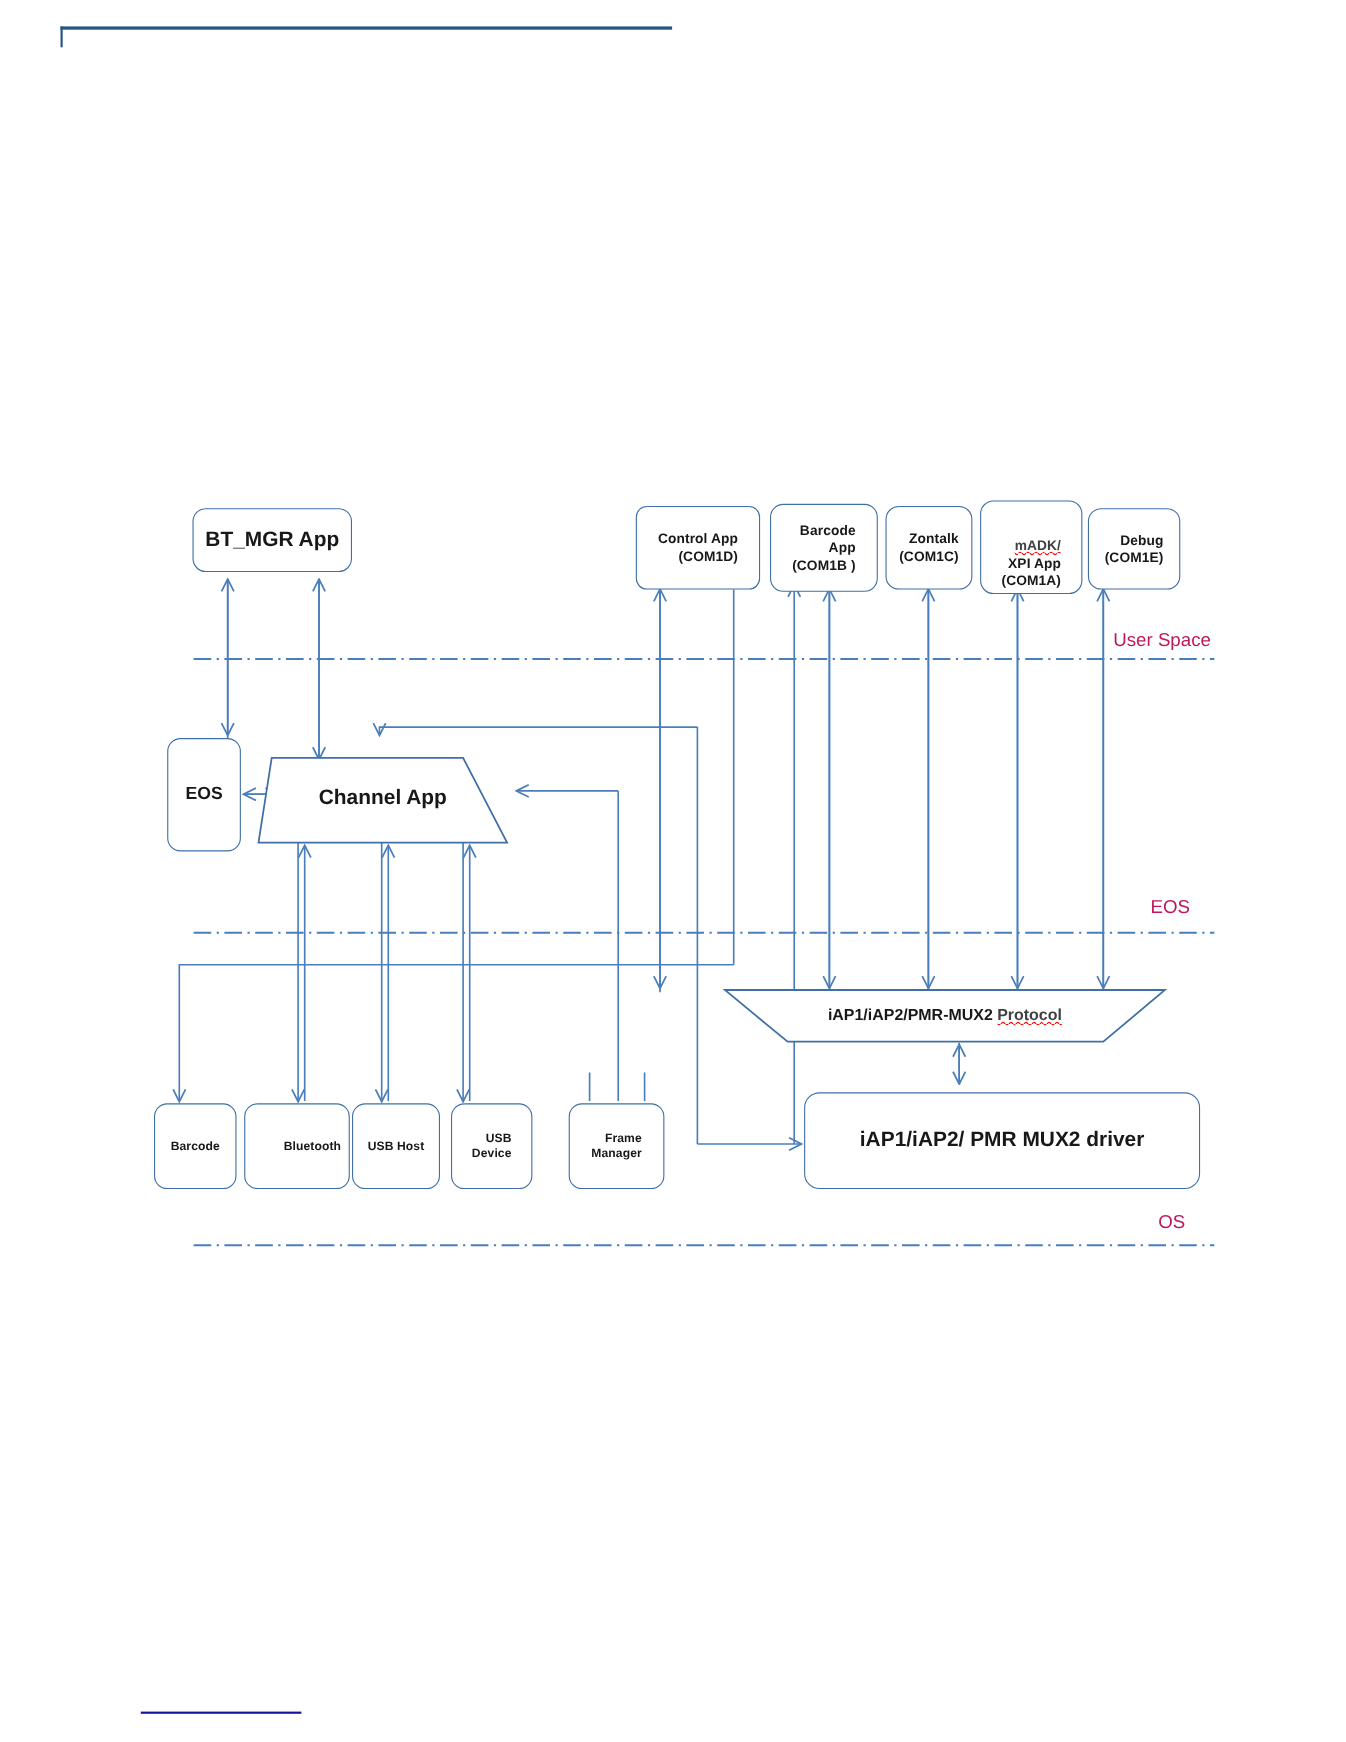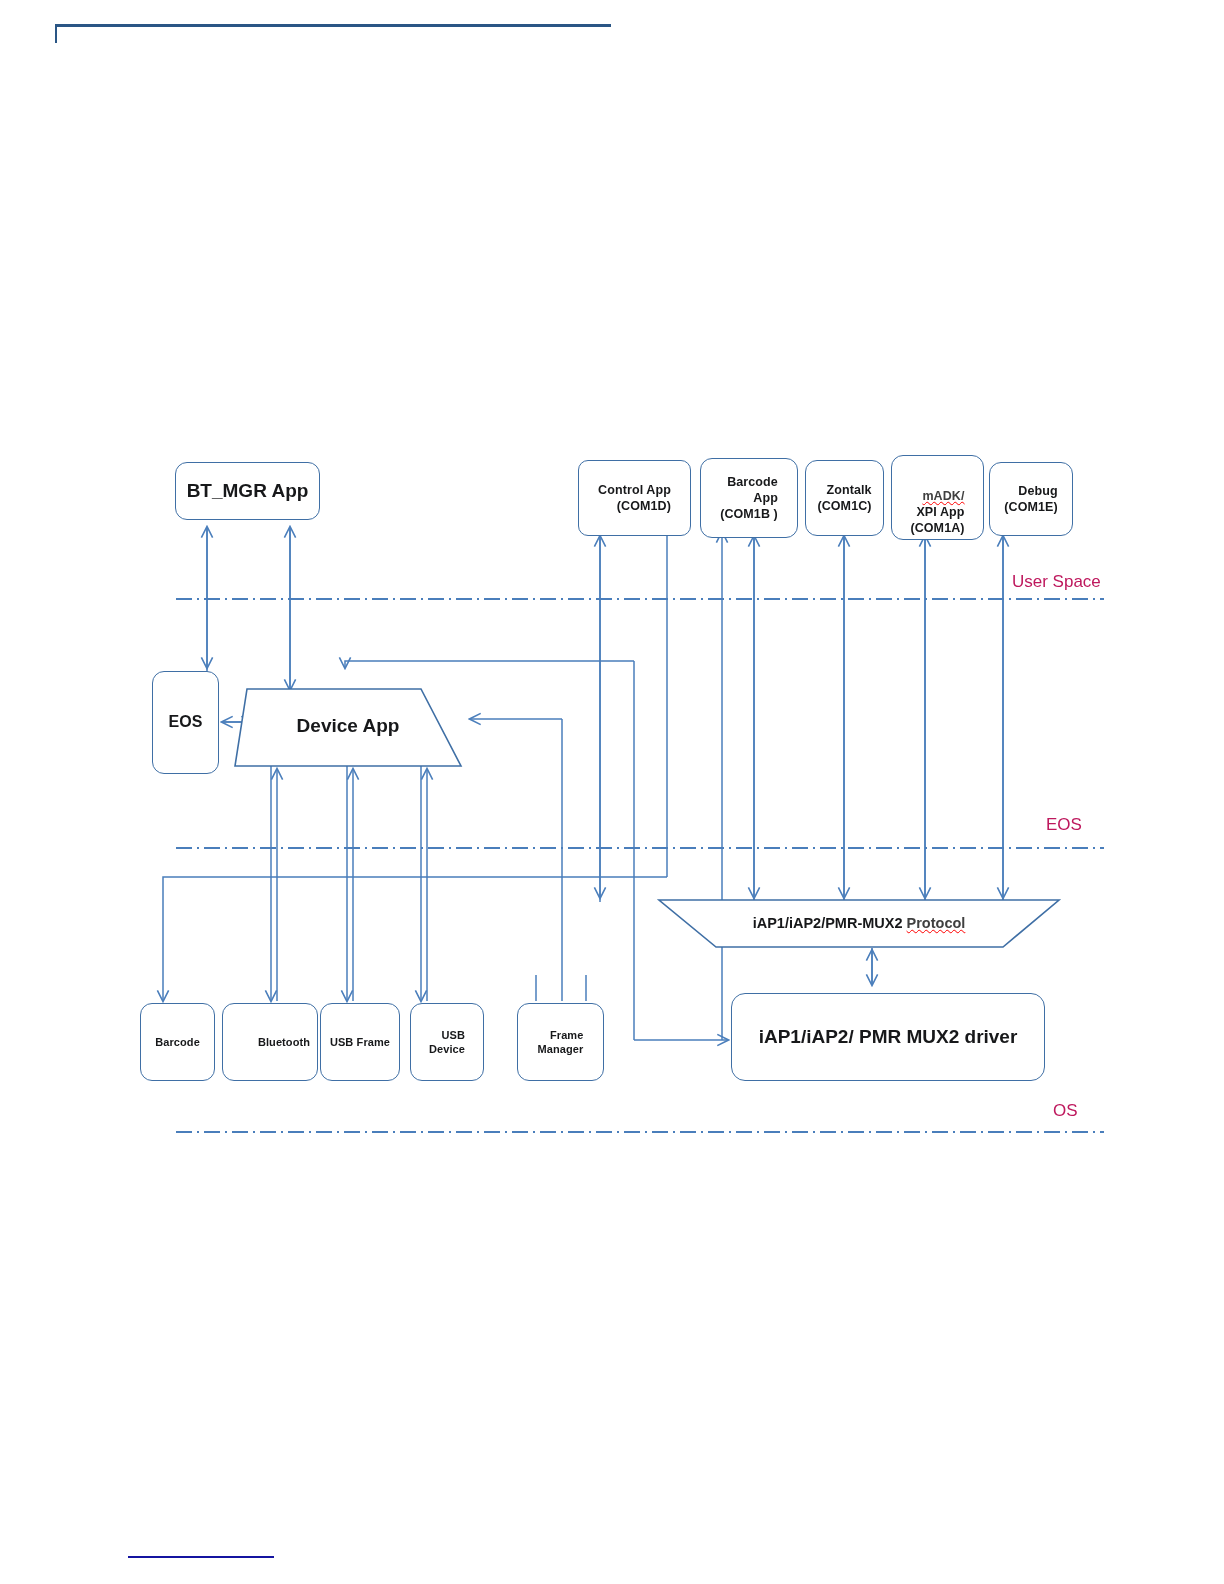--- a/index.html
+++ b/index.html
@@ -238,34 +238,34 @@
 
     <div class="node n-med" style="left:152px; top:671px; width:67px; height:103px;">
       <span class="lbl">EOS</span>
     </div>
 
     <div class="trap-wrap" style="left:234px; top:688px; width:228px; height:79px;">
       <svg width="228" height="79" viewBox="0 0 228 79">
         <polygon points="13,1 187,1 227,78 1,78" fill="#ffffff" stroke="#3f6fa5" stroke-width="1.6"></polygon>
       </svg>
       <div class="trap-label n-big" style="top:27px;">
-        <span>Device App</span>
+        <span>Channel App</span>
       </div>
     </div>
 
     <div class="node n-tiny" style="left:140px; top:1003px; width:75px; height:78px;">
       <span class="lbl">Barcode</span>
     </div>
 
     <div class="node n-tiny" style="left:222px; top:1003px; width:96px; height:78px;padding-left:28px;">
       <span class="lbl">Bluetooth</span>
     </div>
 
     <div class="node n-tiny" style="left:320px; top:1003px; width:80px; height:78px;">
-      <span class="lbl">USB Frame</span>
+      <span class="lbl">USB Host</span>
     </div>
 
     <div class="node n-tiny" style="left:410px; top:1003px; width:74px; height:78px;">
       <div>
         <span class="lbl">USB</span>
         <span class="lbl">Device</span>
       </div>
     </div>
 
     <div class="node n-tiny" style="left:517px; top:1003px; width:87px; height:78px;">
@@ -277,21 +277,21 @@
 
     <div class="trap-wrap" style="left:658px; top:899px; width:402px; height:49px;">
       <svg width="402" height="49" viewBox="0 0 402 49">
         <polygon points="1,1 401,1 345,48 58,48" fill="#ffffff" stroke="#3f6fa5" stroke-width="1.6"></polygon>
       </svg>
       <div class="trap-label" style="top:16px; font-size:14.5px; font-weight:bold;">
         <span>iAP1/iAP2/PMR-MUX2 </span><span class="spellerr">Protocol</span>
       </div>
     </div>
 
-    <div class="node n-big" style="left:731px; top:993px; width:314px; height:88px; border-radius:14px;">
+    <div class="node n-big" style="left:731px; top:993px; width:360px; height:88px; border-radius:14px;">
       <span class="lbl">iAP1/iAP2/ PMR MUX2 driver</span>
     </div>
 
     <div class="layer-label" style="left:1012px; top:572px;">
       <span>User Space</span>
     </div>
     <div class="layer-label" style="left:1046px; top:815px;">
       <span>EOS</span>
     </div>
     <div class="layer-label" style="left:1053px; top:1101px;">

